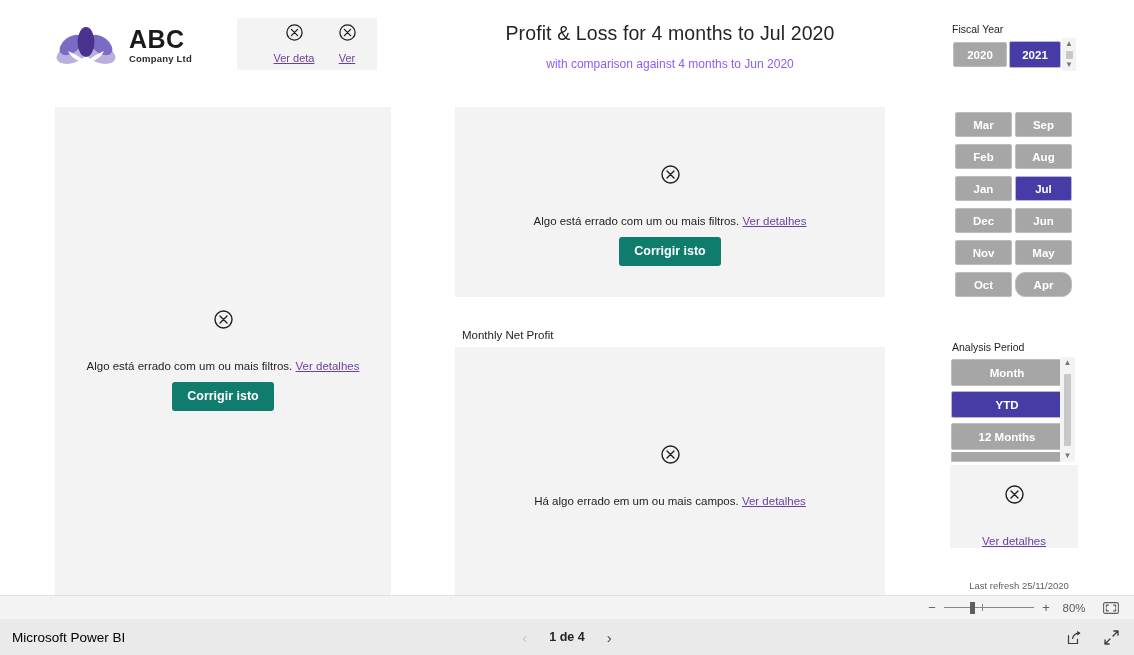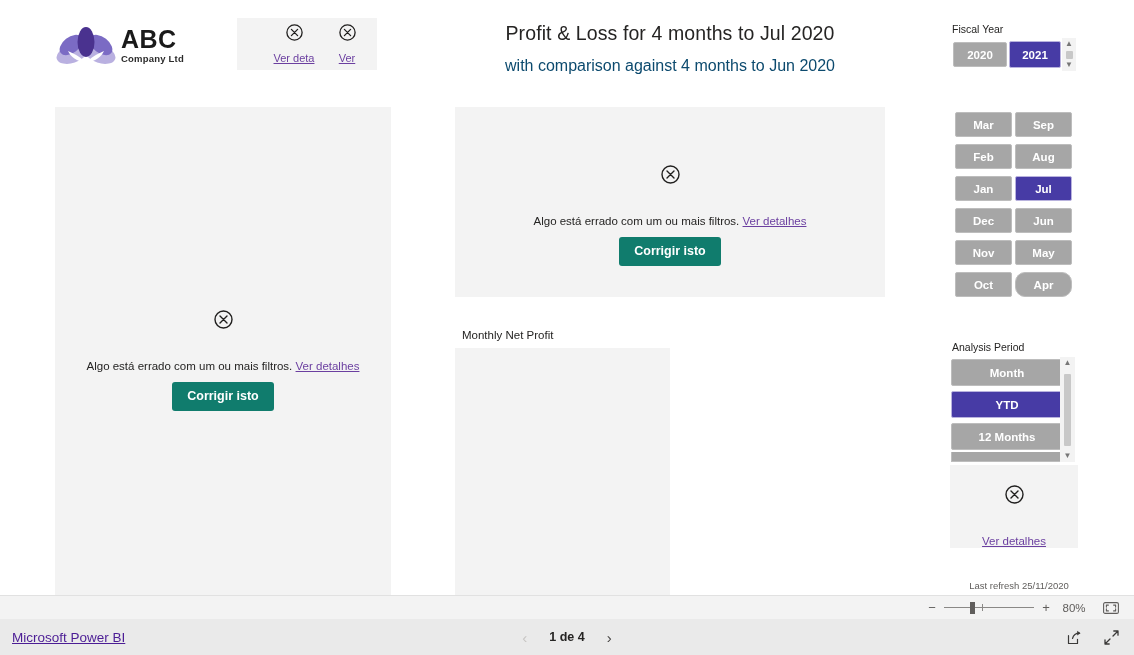--- a/index.html
+++ b/index.html
@@ -18,35 +18,35 @@
     overflow: hidden;
   }
 
   .panel {
     position: absolute;
     background: #f3f3f3;
   }
 
   
   #logo-visual { position: absolute; left: 55px; top: 16px; width: 175px; height: 58px;
-                 display: flex; align-items: center; gap: 4px; }
+                 display: flex; align-items: center; gap: 12px; }
   .logo-mark { width: 62px; height: 44px; flex: 0 0 auto; }
   .logo-text { display: flex; flex-direction: column; justify-content: center; line-height: 1; }
   .logo-abc { font-size: 25px; font-weight: bold; color: #1a1a1a; letter-spacing: .5px; }
   .logo-sub { font-size: 9.5px; font-weight: bold; color: #2b2b2b; margin-top: 2px; letter-spacing: .2px; }
 
   
   #report-title {
     position: absolute; left: 420px; top: 22px; width: 500px;
     text-align: center; font-size: 19.5px; color: #252423; font-weight: normal;
     letter-spacing: .1px;
   }
   #report-subtitle {
     position: absolute; left: 420px; top: 57px; width: 500px;
-    text-align: center; font-size: 16px; color: #0c4a6e;
+    text-align: center; font-size: 12px; color: #8b5cf6;
   }
 
   
   .err { text-align: center; color: #252423; }
   .err-icon { display: block; margin: 0 auto; }
   .err-line { font-size: 11.5px; color: #252423; margin-top: 27px; white-space: nowrap; }
   .err-link { color: #6b3fa0; text-decoration: underline; cursor: pointer; }
   .fix-btn {
     display: inline-block; margin-top: 10px;
     background: #107c6d; color: #ffffff;
@@ -137,22 +137,22 @@
   #zoom-track .knob { position: absolute; left: 26px; top: 1px; width: 5px; height: 12px; background: #605e5c; }
   #zoom-pct { font-size: 11.5px; color: #605e5c; width: 40px; text-align: center; }
   #fit-btn { width: 22px; height: 16px; margin-left: 6px; cursor: pointer;
              display: flex; align-items: center; justify-content: center; }
 
   #page-bar {
     position: absolute; left: 0; top: 619px; width: 1134px; height: 36px;
     background: #eaeaea; display: flex; align-items: center;
   }
   #pbi-link {
-    position: absolute; left: 12px; font-size: 13.5px; color: #4c1d95;
-    text-decoration: underline; cursor: pointer;
+    position: absolute; left: 12px; font-size: 13.5px; color: #000000;
+    cursor: pointer;
   }
   #page-nav {
     position: absolute; left: 0; width: 1134px;
     display: flex; align-items: center; justify-content: center; gap: 22px;
   }
   #prev-page { font-size: 15px; color: #c8c6c4; cursor: pointer; line-height: 1; }
   #next-page { font-size: 15px; color: #484644; cursor: pointer; line-height: 1; }
   #page-indicator { font-size: 12.5px; color: #252423; font-weight: bold; }
   #bar-actions { position: absolute; right: 14px; display: flex; align-items: center; gap: 20px; }
   .bar-icon { cursor: pointer; display: flex; align-items: center; justify-content: center; }
@@ -231,20 +231,34 @@
       <div class="err-line">
         <span>Algo está errado com um ou mais filtros.</span>
         <span class="err-link">Ver detalhes</span>
       </div>
       <button class="fix-btn">Corrigir isto</button>
     </div>
   </div>
 
   <div id="mnp-title">Monthly Net Profit</div>
   <div class="panel" id="mnp-panel-a"></div>
+  <div class="panel" id="mnp-panel-b">
+    <div id="mnp-error" class="err">
+      <span class="err-icon">
+        <svg width="19" height="19" viewBox="0 0 19 19">
+          <circle cx="9.5" cy="9.5" r="8.5" fill="none" stroke="#201f1e" stroke-width="1.4"></circle>
+          <path d="M6 6 L13 13 M13 6 L6 13" stroke="#201f1e" stroke-width="1.4" stroke-linecap="round"></path>
+        </svg>
+      </span>
+      <div class="err-line">
+        <span>Há algo errado em um ou mais campos.</span>
+        <span class="err-link">Ver detalhes</span>
+      </div>
+    </div>
+  </div>
 
   <div class="slicer-label" id="fy-label">Fiscal Year</div>
   <div class="tile" id="fy-2020">2020</div>
   <div class="tile sel" id="fy-2021">2021</div>
   <div class="sbar" id="fy-scroll">
     <span class="arw">▲</span>
     <span class="thumb"></span>
     <span class="arw">▼</span>
   </div>
 

